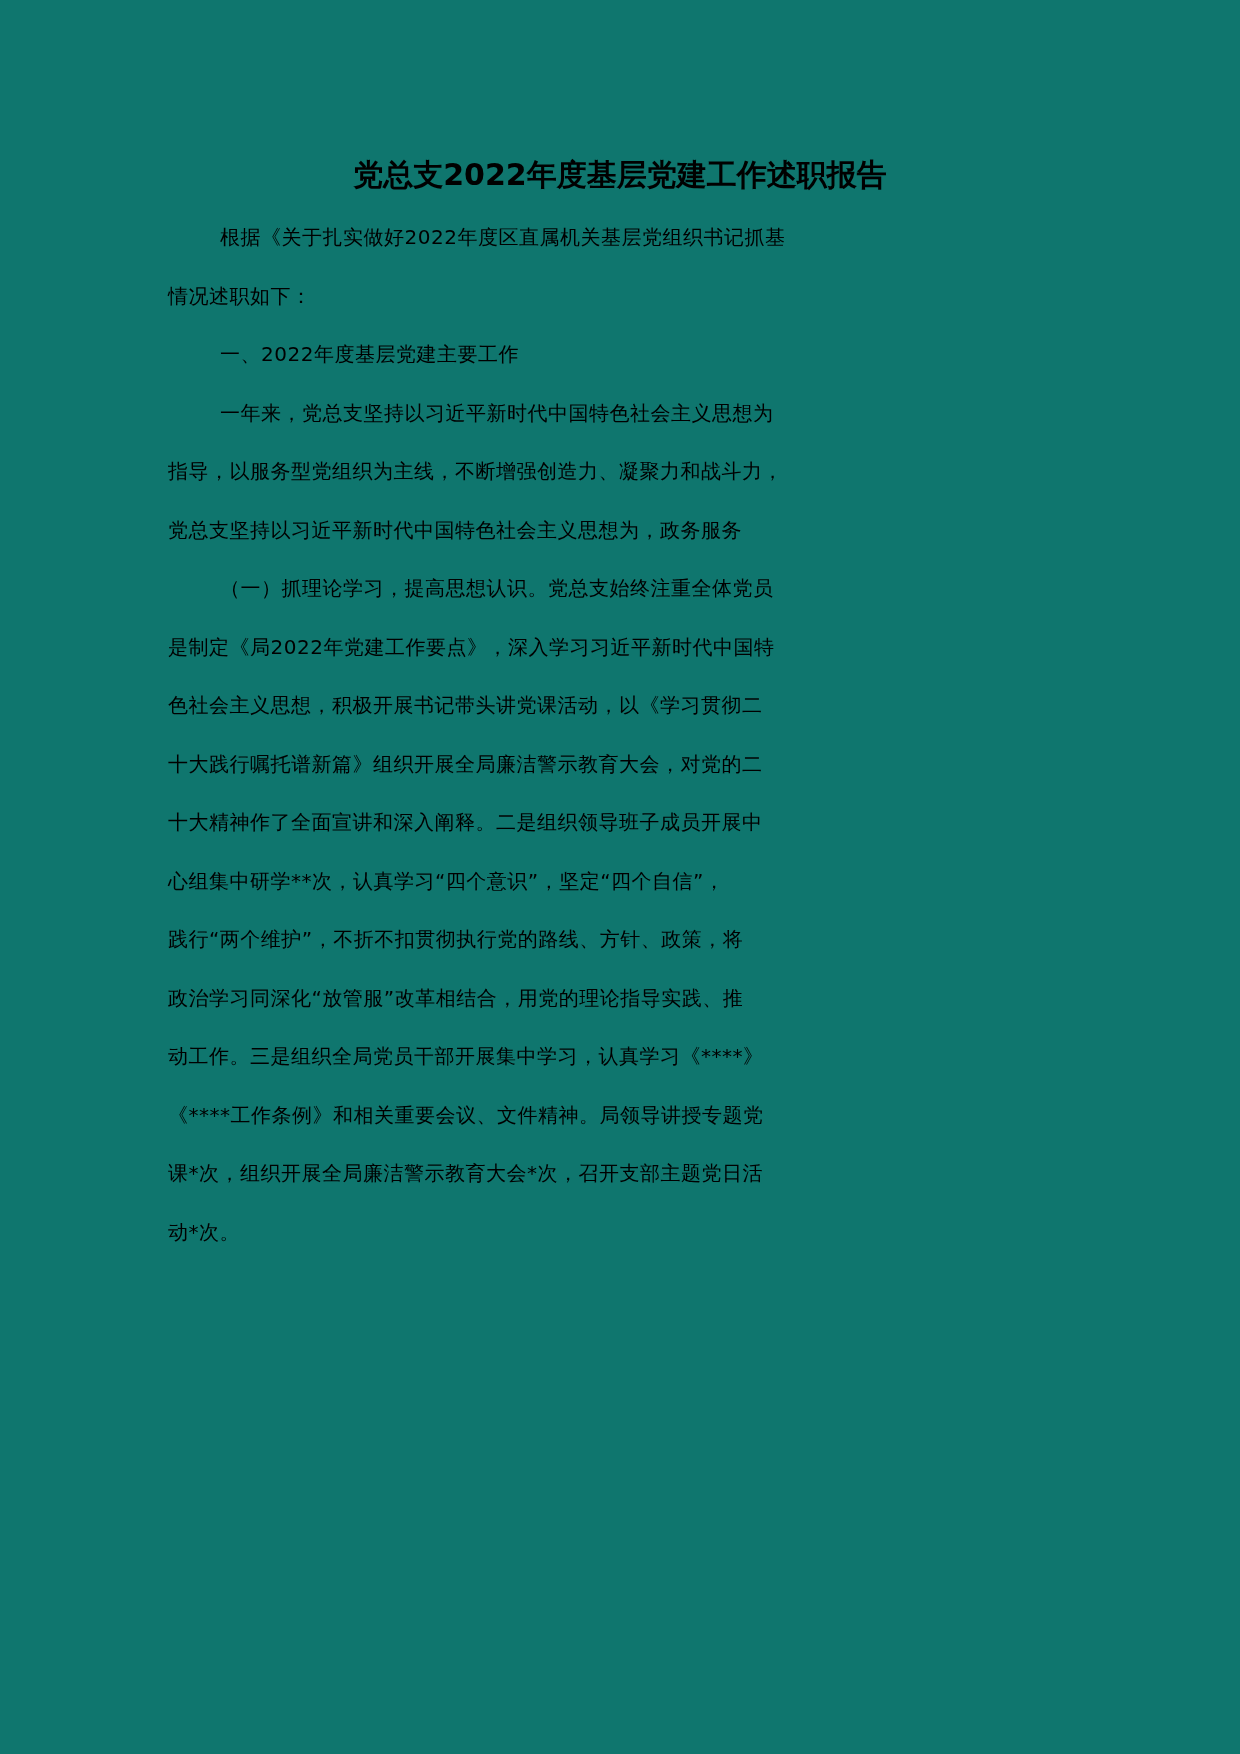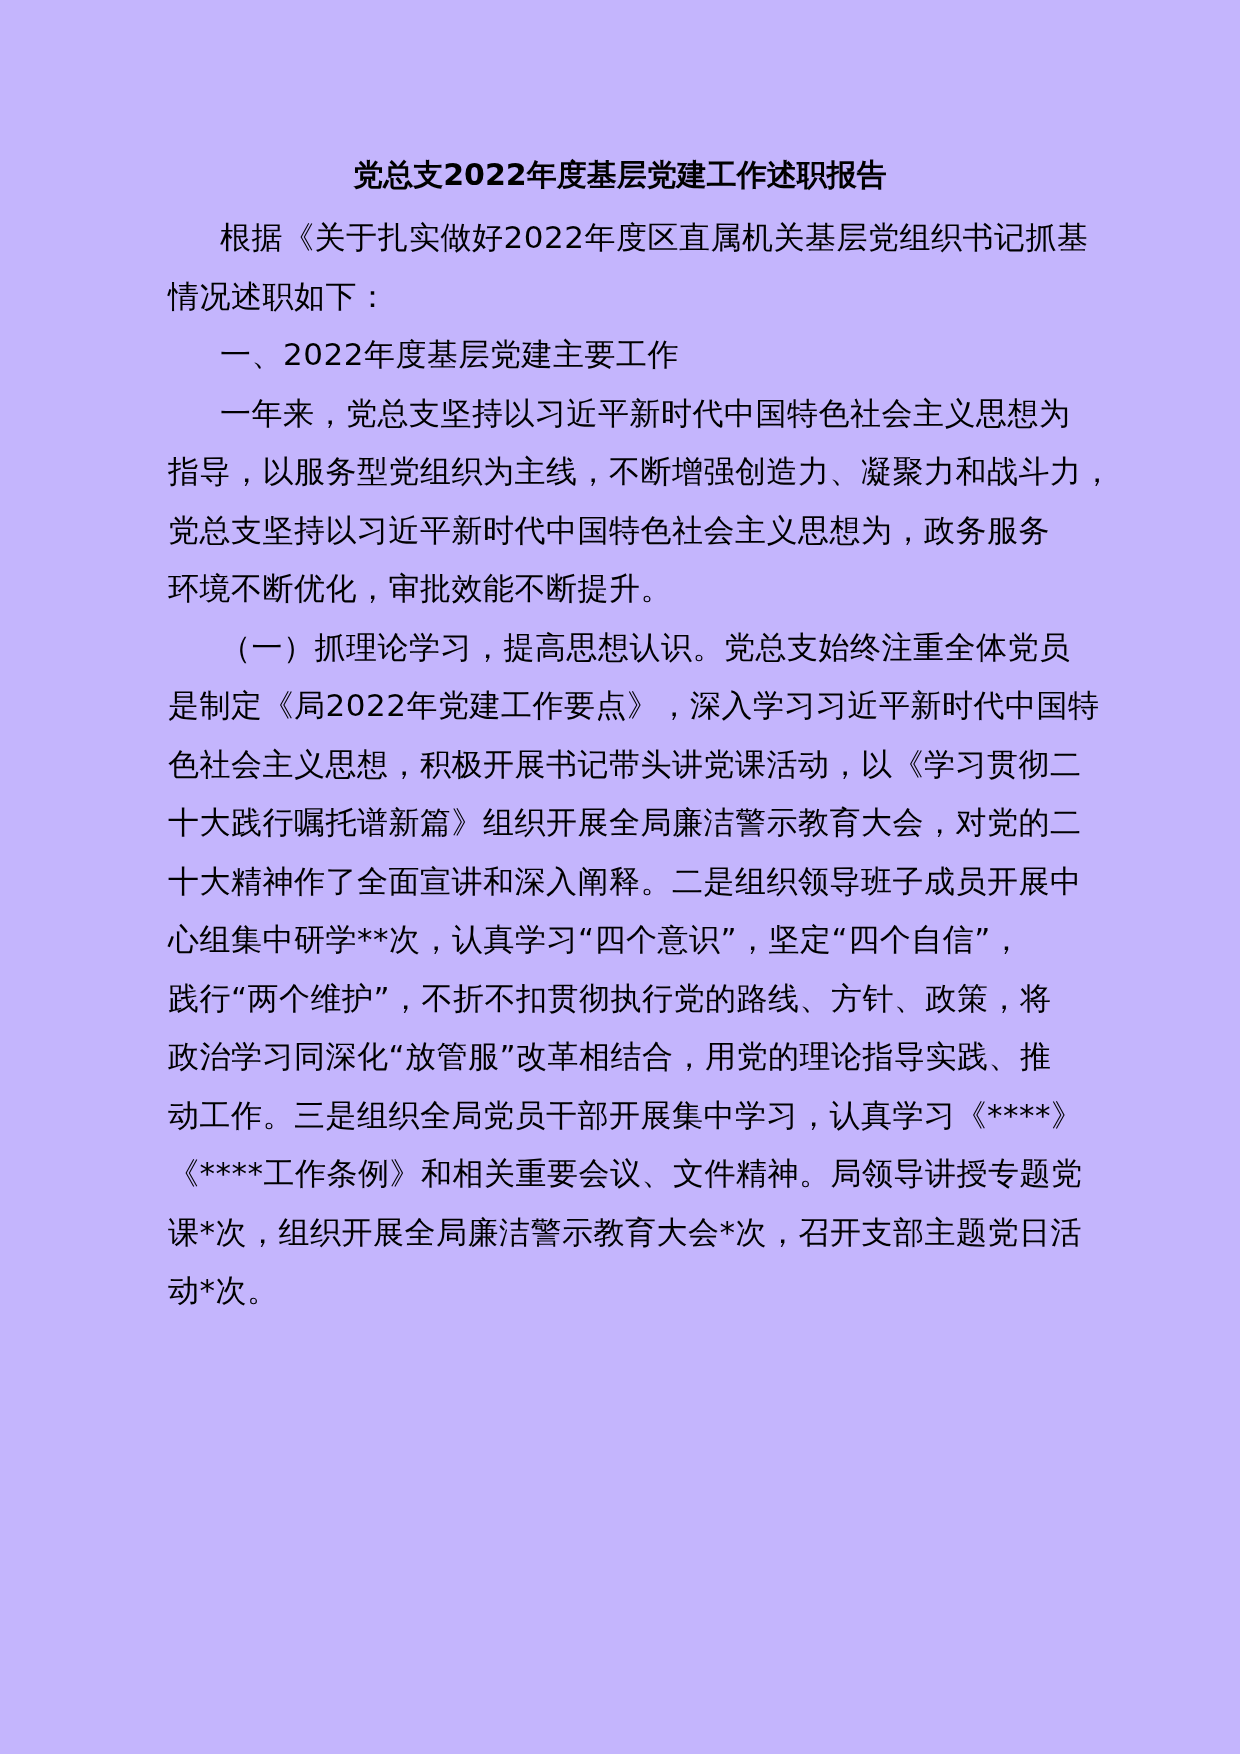--- a/index.html
+++ b/index.html
@@ -14,21 +14,21 @@
       overflow: hidden;
       font-family: "DejaVu Sans", "Liberation Sans", sans-serif;
       color: #000000;
     }
     .page {
       position: absolute;
       left: 0;
       top: 0;
       width: 1240px;
       height: 1754px;
-      background: #c4b5fd;
+      background: #0f766e;
     }
     .title {
       position: absolute;
       left: 0;
       width: 1240px;
       top: 152px;
       height: 46px;
       line-height: 46px;
       text-align: center;
       font-size: 30px;
@@ -38,21 +38,21 @@
     }
     .body {
       position: absolute;
       left: 168px;
       top: 214px;
       width: 800px;
     }
     .line {
       height: 58.5px;
       line-height: 46px;
-      font-size: 31px;
+      font-size: 20px;
       white-space: nowrap;
       letter-spacing: 0.5px;
     }
     .indent {
       padding-left: 52px;
     }
   </style>
 </head>
 <body>
 
@@ -67,21 +67,20 @@
     </div>
 
     <div>
       <div class="line indent">一、2022年度基层党建主要工作</div>
     </div>
 
     <div>
       <div class="line indent">一年来，党总支坚持以习近平新时代中国特色社会主义思想为</div>
       <div class="line">指导，以服务型党组织为主线，不断增强创造力、凝聚力和战斗力，</div>
       <div class="line">党总支坚持以习近平新时代中国特色社会主义思想为，政务服务</div>
-      <div class="line">环境不断优化，审批效能不断提升。</div>
     </div>
 
     <div>
       <div class="line indent">（一）抓理论学习，提高思想认识。党总支始终注重全体党员</div>
       <div class="line">是制定《局2022年党建工作要点》，深入学习习近平新时代中国特</div>
       <div class="line">色社会主义思想，积极开展书记带头讲党课活动，以《学习贯彻二</div>
       <div class="line">十大践行嘱托谱新篇》组织开展全局廉洁警示教育大会，对党的二</div>
       <div class="line">十大精神作了全面宣讲和深入阐释。二是组织领导班子成员开展中</div>
       <div class="line">心组集中研学**次，认真学习“四个意识”，坚定“四个自信”，</div>
       <div class="line">践行“两个维护”，不折不扣贯彻执行党的路线、方针、政策，将</div>

